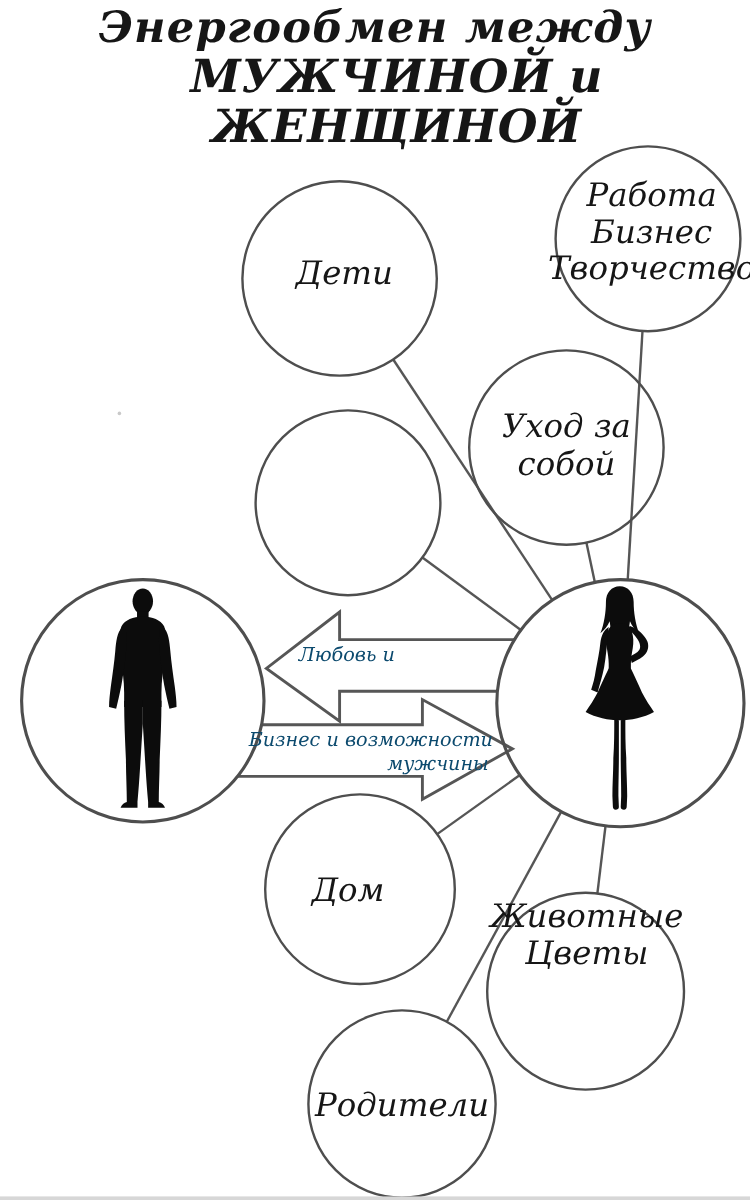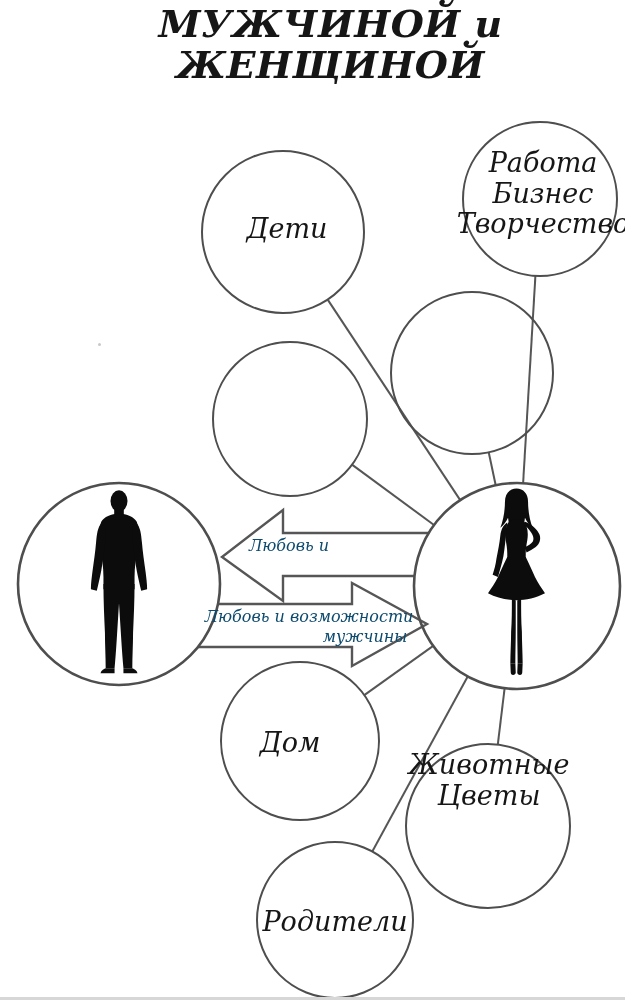--- a/index.html
+++ b/index.html
@@ -21,20 +21,21 @@
            background:#c9c9c9; border-radius:50%; }
   .bottom-strip { position:absolute; left:0; bottom:0; width:625px; height:3px;
                   background:#d7d7d7; }
 </style>
 </head>
 <body>
 
 <div class="stage">
 
   <h1 class="title">
+      <span class="t1">Энергообмен между</span>
       <span class="t2">МУЖЧИНОЙ и ЖЕНЩИНОЙ</span>
     </h1>
 
   <svg id="diagram-svg" width="625" height="1000" viewBox="0 0 625 1000">
 
     <g id="links-layer">
         <line x1="460.2" y1="500.1" x2="327.7" y2="299.6" stroke="#565656" stroke-width="2"></line>
         <line x1="523.1" y1="483.2" x2="535.4" y2="275.9" stroke="#565656" stroke-width="2"></line>
         <line x1="495.7" y1="485.2" x2="488.7" y2="452.3" stroke="#565656" stroke-width="2"></line>
         <line x1="434.0" y1="525.0" x2="352.0" y2="464.6" stroke="#565656" stroke-width="2"></line>
@@ -84,25 +85,27 @@
       <path d="M42,229 L48.5,229 L49,241 C49,243 47.5,244 45.5,244 C43.5,244 42.5,242.5 42.5,240.5 Z" fill="#0c0c0c"></path>
       <path d="M58,229 L51.5,229 L51,241 C51,243 52.5,244 54.5,244 C56.5,244 57.5,242.5 57.5,240.5 Z" fill="#0c0c0c"></path>
     </g>
   </svg>
 
   <div id="labels-layer">
       <div class="node-label" style="left: 287px; top: 229px;">Дети</div>
       <div class="node-label" style="left: 543px; top: 194px;">Работа
 Бизнес
 Творчество</div>
+      <div class="node-label" style="left: 472px; top: 372px;">Уход за
+собой</div>
       <div class="node-label" style="left: 290px; top: 743px;">Дом</div>
       <div class="node-label" style="left: 489px; top: 780px;">Животные
 Цветы</div>
       <div class="node-label" style="left: 335px; top: 922px;">Родители</div>
     </div>
 
   <div class="arrow-label" style="left:289px; top:545px;">Любовь и</div>
-  <div class="arrow-label" style="left:309px; top:616px;">Любовь и возможности</div>
+  <div class="arrow-label" style="left:309px; top:616px;">Бизнес и возможности</div>
   <div class="arrow-label" style="left:355px; top:636px;margin-left:10px;">мужчины</div>
 
   <div class="speck"></div>
   <div class="bottom-strip"></div>
 </div>
 
 </body></html>

